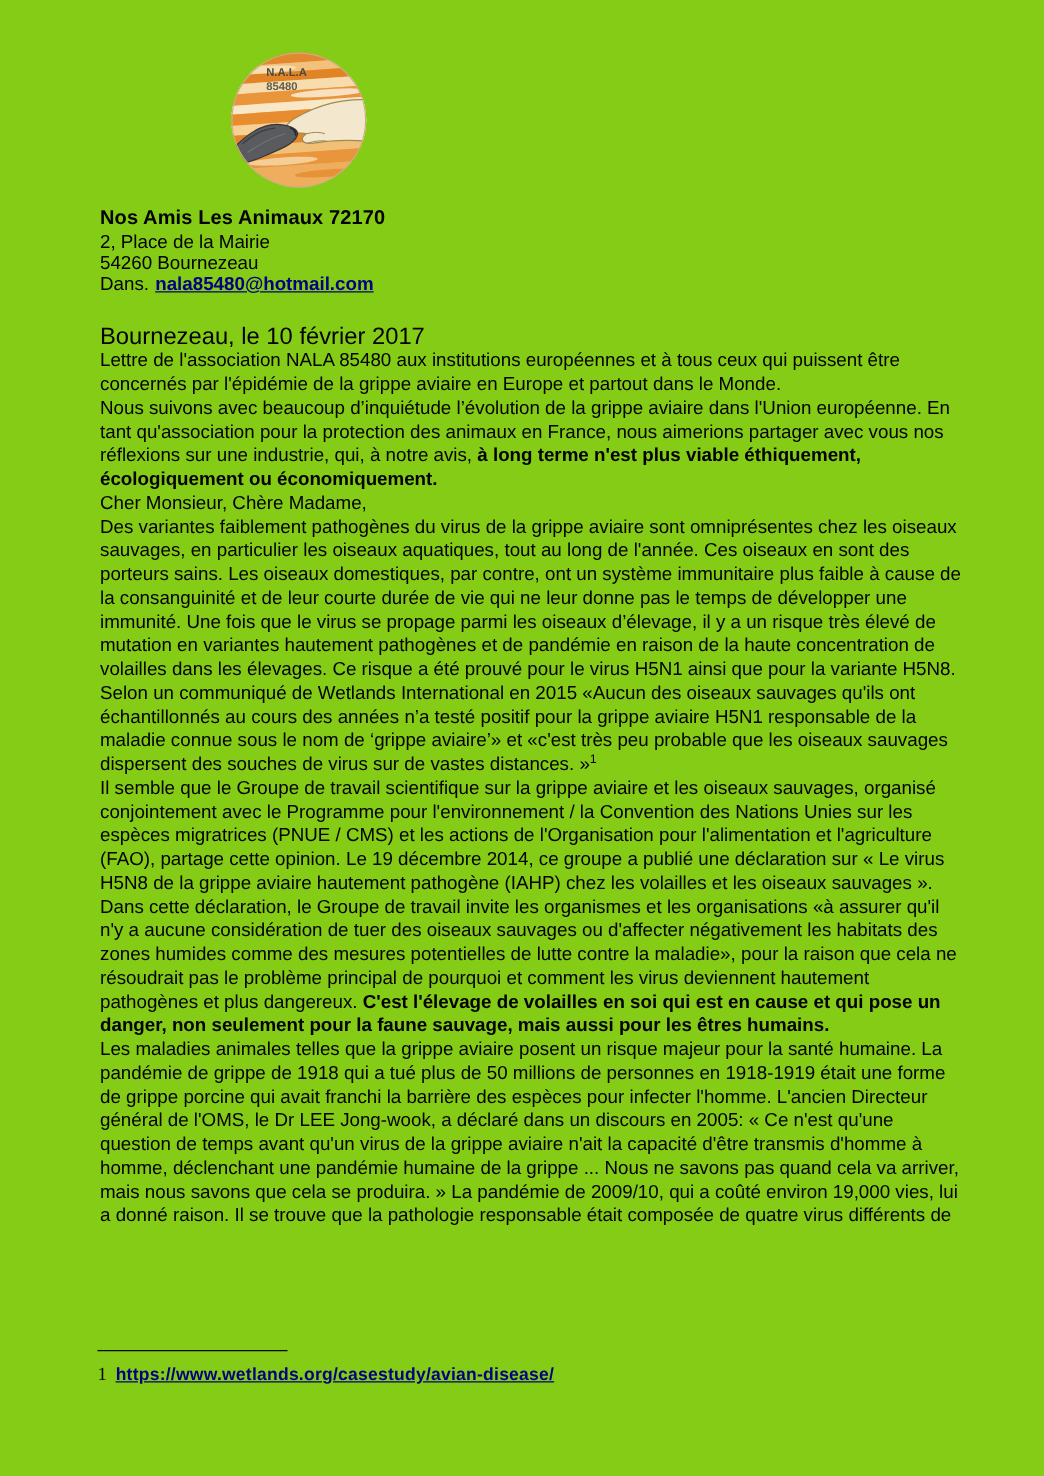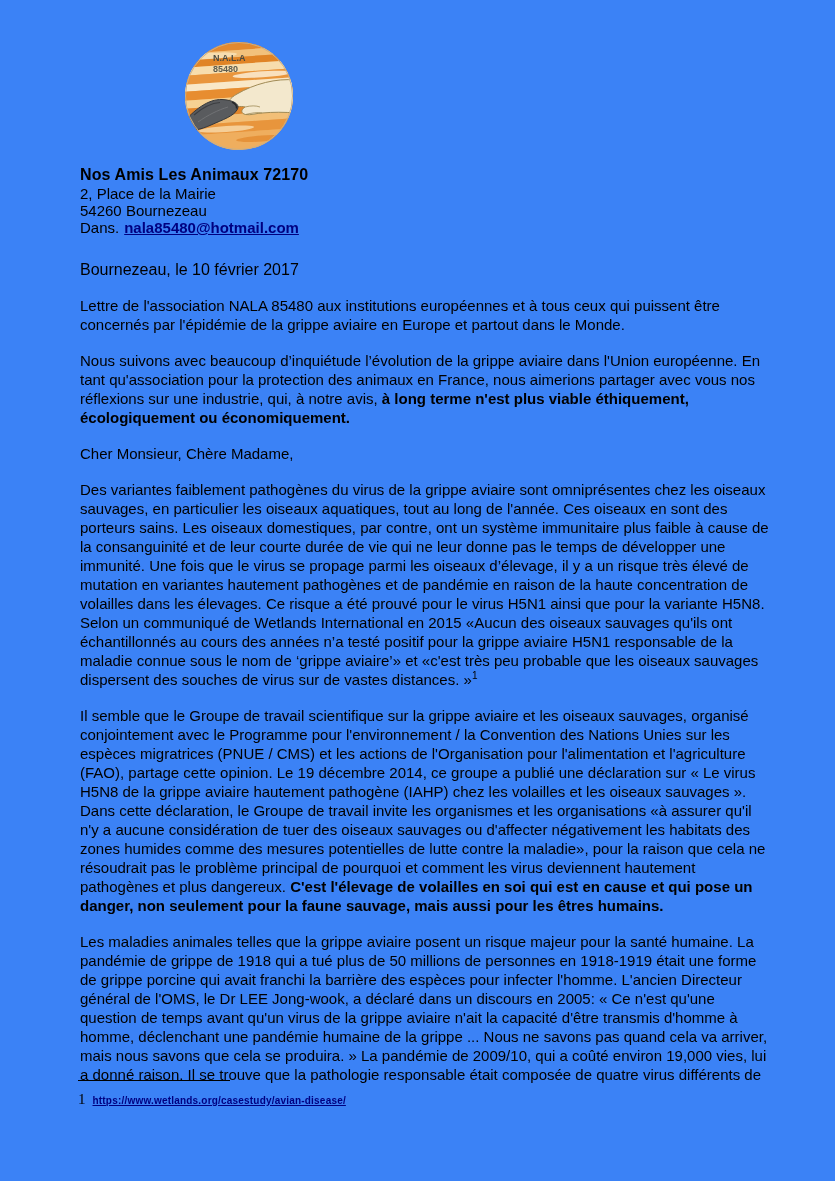--- a/index.html
+++ b/index.html
@@ -1,20 +1,20 @@
 <!DOCTYPE html>
 <html><head>
 <meta charset="utf-8">
 <style>
   html, body { margin: 0; padding: 0; background: #ffffff; }
   .page {
     position: relative;
     width: 835px;
     height: 1181px;
-    background: #3b82f6;
+    background: #84cc16;
     font-family: "Liberation Sans", "DejaVu Sans", sans-serif;
     color: #000000;
     overflow: hidden;
   }
   .content {
     position: absolute;
     left: 80px;
     top: 40px;
     width: 694px;
   }
@@ -24,38 +24,38 @@
   .addr-line { }
   .mail-line { }
   .mail-label { margin-right: 5px; }
   a.nav-link {
     color: #000080;
     font-weight: bold;
     text-decoration: underline;
     cursor: pointer;
     margin-top: 24px;
   }
-  .date-line { margin-top: 24px; font-size: 16px; line-height: 19px; }
-  .block { margin-top: 17px; font-size: 15px; line-height: 19px; }
+  .date-line { margin-top: 24px; font-size: 19px; line-height: 19px; }
+  .block { margin-top: 0; font-size: 15px; line-height: 19px; }
   .block strong { font-weight: bold; }
   sup.fn-ref { font-size: 10px; vertical-align: super; line-height: 0; }
   .footnote {
     position: absolute;
     left: 78px;
     top: 1080px;
     width: 694px;
   }
   .fn-rule { width: 152px; border-top: 1px solid #000000; height: 0; margin-bottom: 9px; }
   .fn-line { font-size: 14px; line-height: 18px; }
   .fn-marker { font-family: "Liberation Serif", serif; font-size: 15px; margin-right: 7px; }
   a.fn-link {
     color: #000080;
     font-weight: bold;
     text-decoration: underline;
-    font-size: 10px;
+    font-size: 14px;
     letter-spacing: 0.2px;
     cursor: pointer;
   }
   .logo-svg text { font-family: "Liberation Sans", "DejaVu Sans", sans-serif; }
 </style>
 </head>
 <body>
 
 <div class="page">
   <div class="content">

